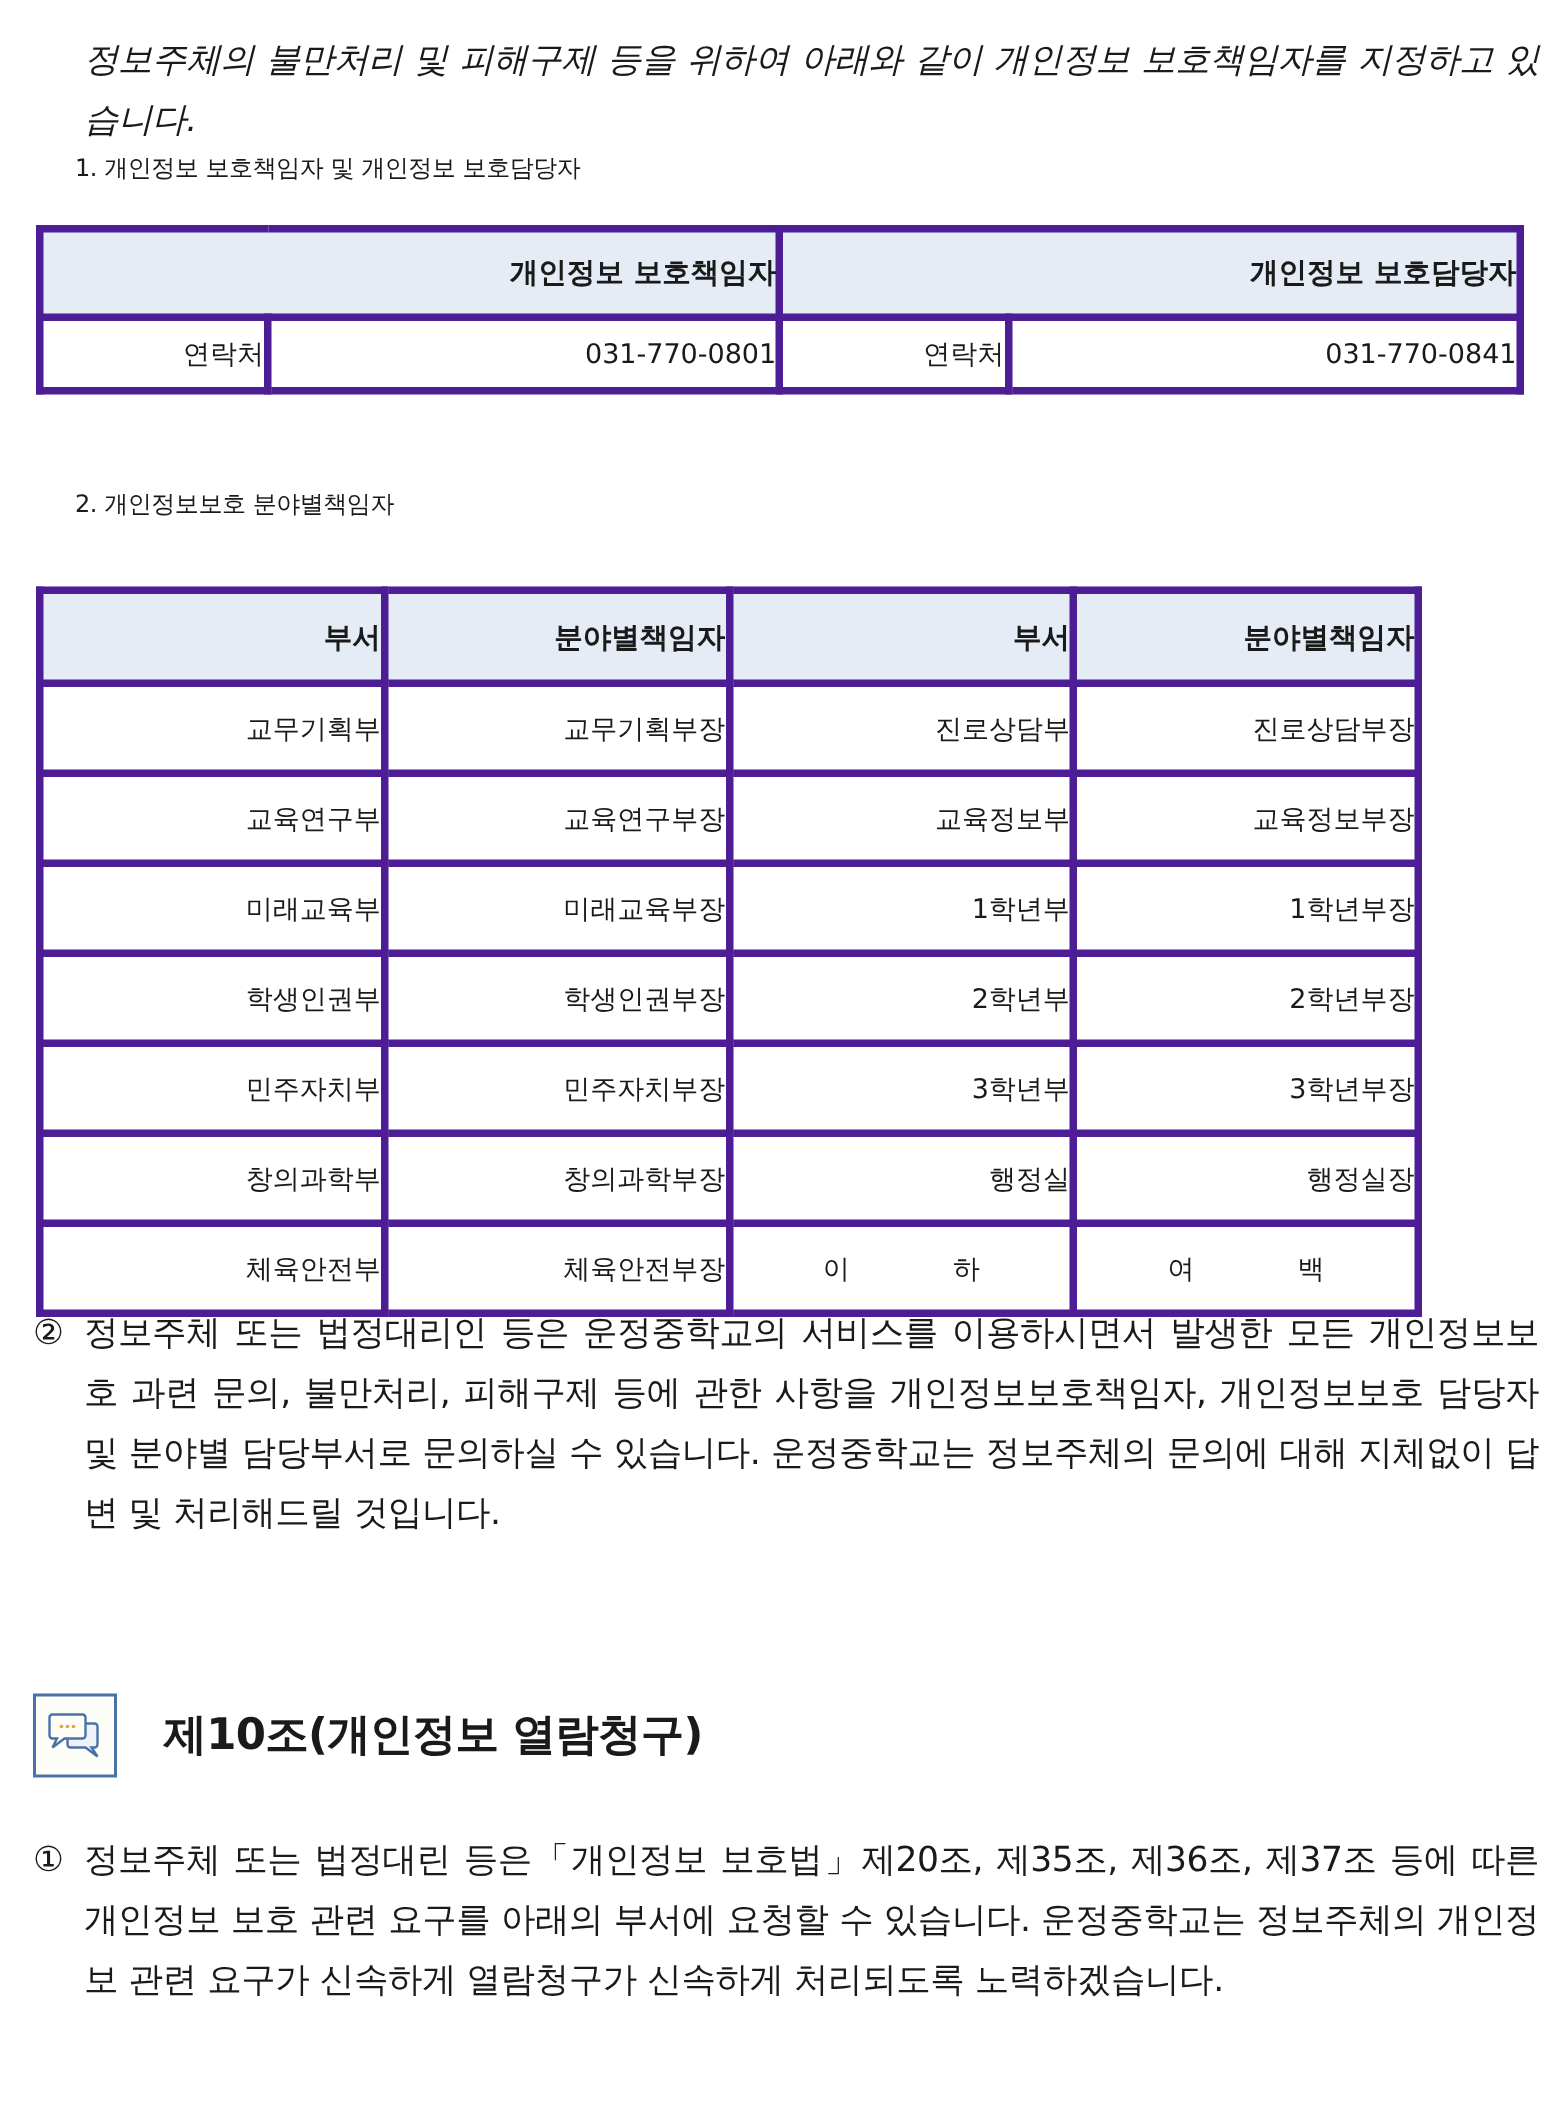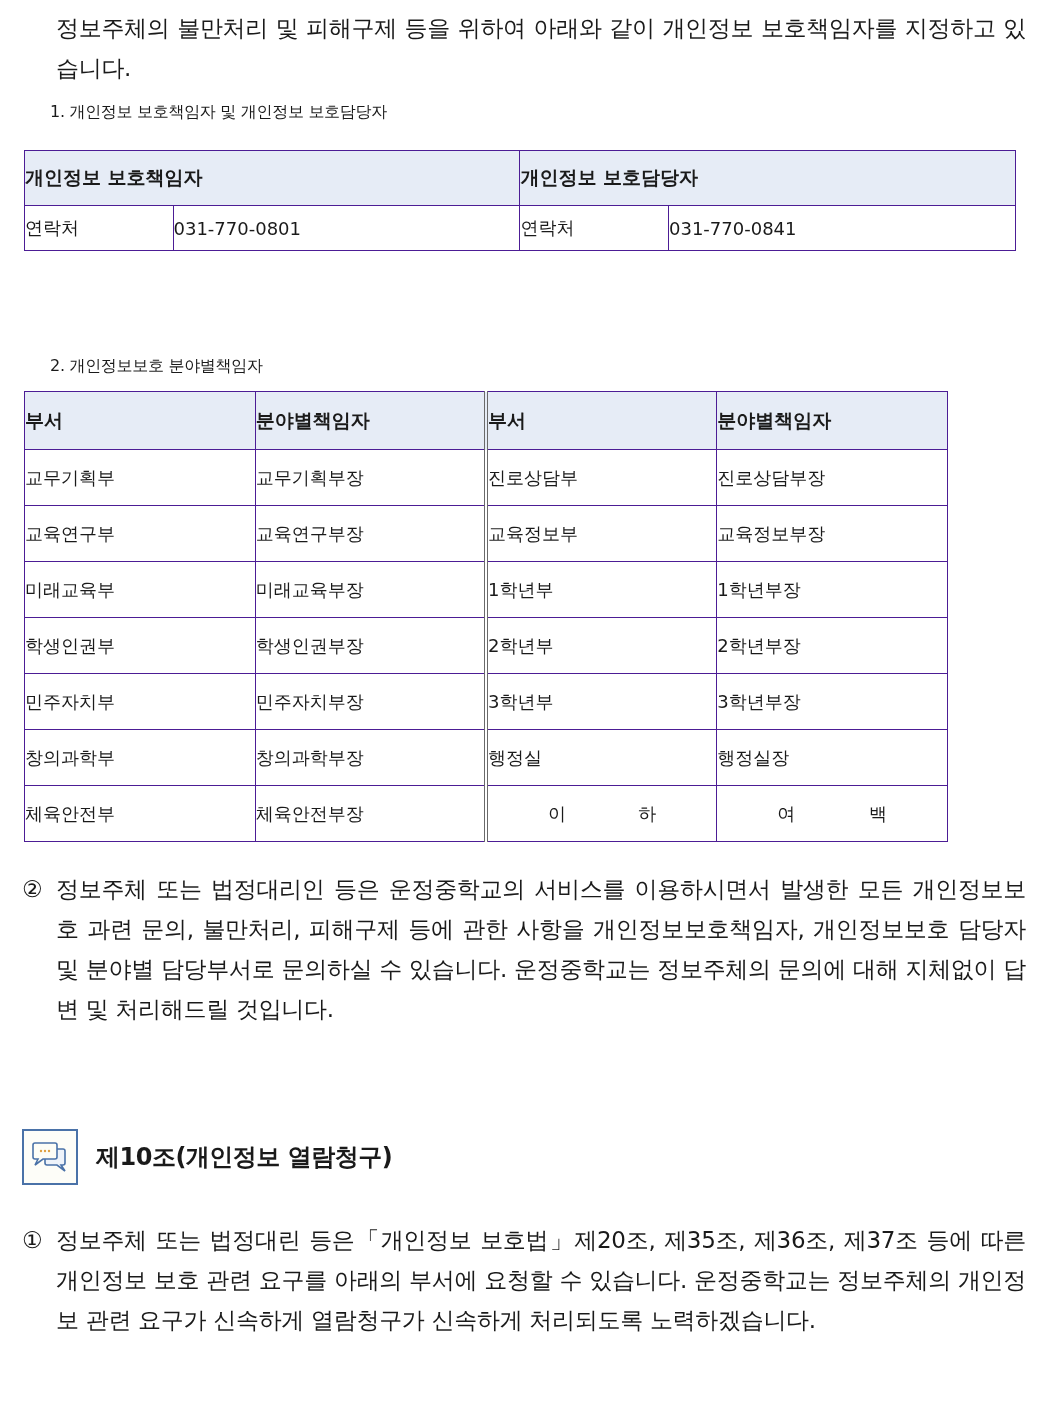--- a/index.html
+++ b/index.html
@@ -10,60 +10,60 @@
   .para {
     position: absolute; left: 56px; width: 970px;
     font-size: 23px; line-height: 40px; letter-spacing: -0.3px;
     text-align: justify; text-align-last: left;
   }
   .numbered { position: absolute; font-size: 16px; letter-spacing: -0.3px; }
   .circ-para { position: absolute; left: 22px; width: 1004px; font-size: 23px; line-height: 40px; letter-spacing: -0.3px; }
   .circ-para .num { position: absolute; left: 0; top: 0; }
   .circ-para .body { margin-left: 34px; text-align: justify; text-align-last: left; }
   table { border-collapse: collapse; position: absolute; font-size: 18px; }
-  td, th { border: 1px solid #4c1d95; text-align: left; padding: 0; font-weight: normal; margin-left: 20px; }
+  td, th { border: 5px solid #4c1d95; text-align: right; padding: 0; font-weight: normal; margin-left: 20px; }
   th { background: #e6ecf6; font-weight: bold; font-size: 19px; }
   .t1 { left: 24px; top: 150px; width: 992px; }
   .t1 th { height: 54px; }
   .t1 td { height: 44px; }
   .t2 { left: 24px; top: 391px; width: 924px; }
   .t2 th { height: 57px; }
   .t2 td { height: 55px; border-radius: 16px; }
   .t2 .dbl { border-left: 4px double #6a6a6a; }
   .spread { display: flex; justify-content: space-between; padding: 0 60px; }
   .heading-wrap { position: absolute; left: 22px; top: 1129px; display: flex; align-items: center; }
   .icon-box {
     width: 56px; height: 56px; border: 2px solid #4a72a8; background: #fdfdf8;
     display: flex; align-items: center; justify-content: center; box-sizing: border-box;
   }
-  .heading { margin-left: 18px; font-size: 24px; font-weight: bold; letter-spacing: -0.5px; }
+  .heading { margin-left: 31px; font-size: 29px; font-weight: bold; letter-spacing: -0.5px; }
 </style>
 </head>
 <body>
 
-<div class="para" style="top:8px;">정보주체의 불만처리 및 피해구제 등을 위하여 아래와 같이 개인정보 보호책임자를 지정하고 있습니다.</div>
+<div class="para" style="top:20px;font-style:italic;">정보주체의 불만처리 및 피해구제 등을 위하여 아래와 같이 개인정보 보호책임자를 지정하고 있습니다.</div>
 
 <div class="numbered" style="left:50px; top:102px;">1. 개인정보 보호책임자 및 개인정보 보호담당자</div>
 
 <table class="t1">
   <tbody>
       <tr>
     <th colspan="2">개인정보 보호책임자</th>
     <th colspan="2">개인정보 보호담당자</th>
   </tr>
   <tr>
     <td>연락처</td>
     <td>031-770-0801</td>
     <td>연락처</td>
     <td>031-770-0841</td>
   </tr>
 </tbody>
   </table>
 
-<div class="numbered" style="left:50px; top:356px;text-align:right;">2. 개인정보보호 분야별책임자</div>
+<div class="numbered" style="left:50px; top:326px;text-align:right;">2. 개인정보보호 분야별책임자</div>
 
 <table class="t2">
   <tbody>
       <tr>
     <th style="width:25%">부서</th>
     <th style="width:25%">분야별책임자</th>
     <th style="width:25%" class="dbl">부서</th>
     <th style="width:25%">분야별책임자</th>
   </tr>
   <tr>

